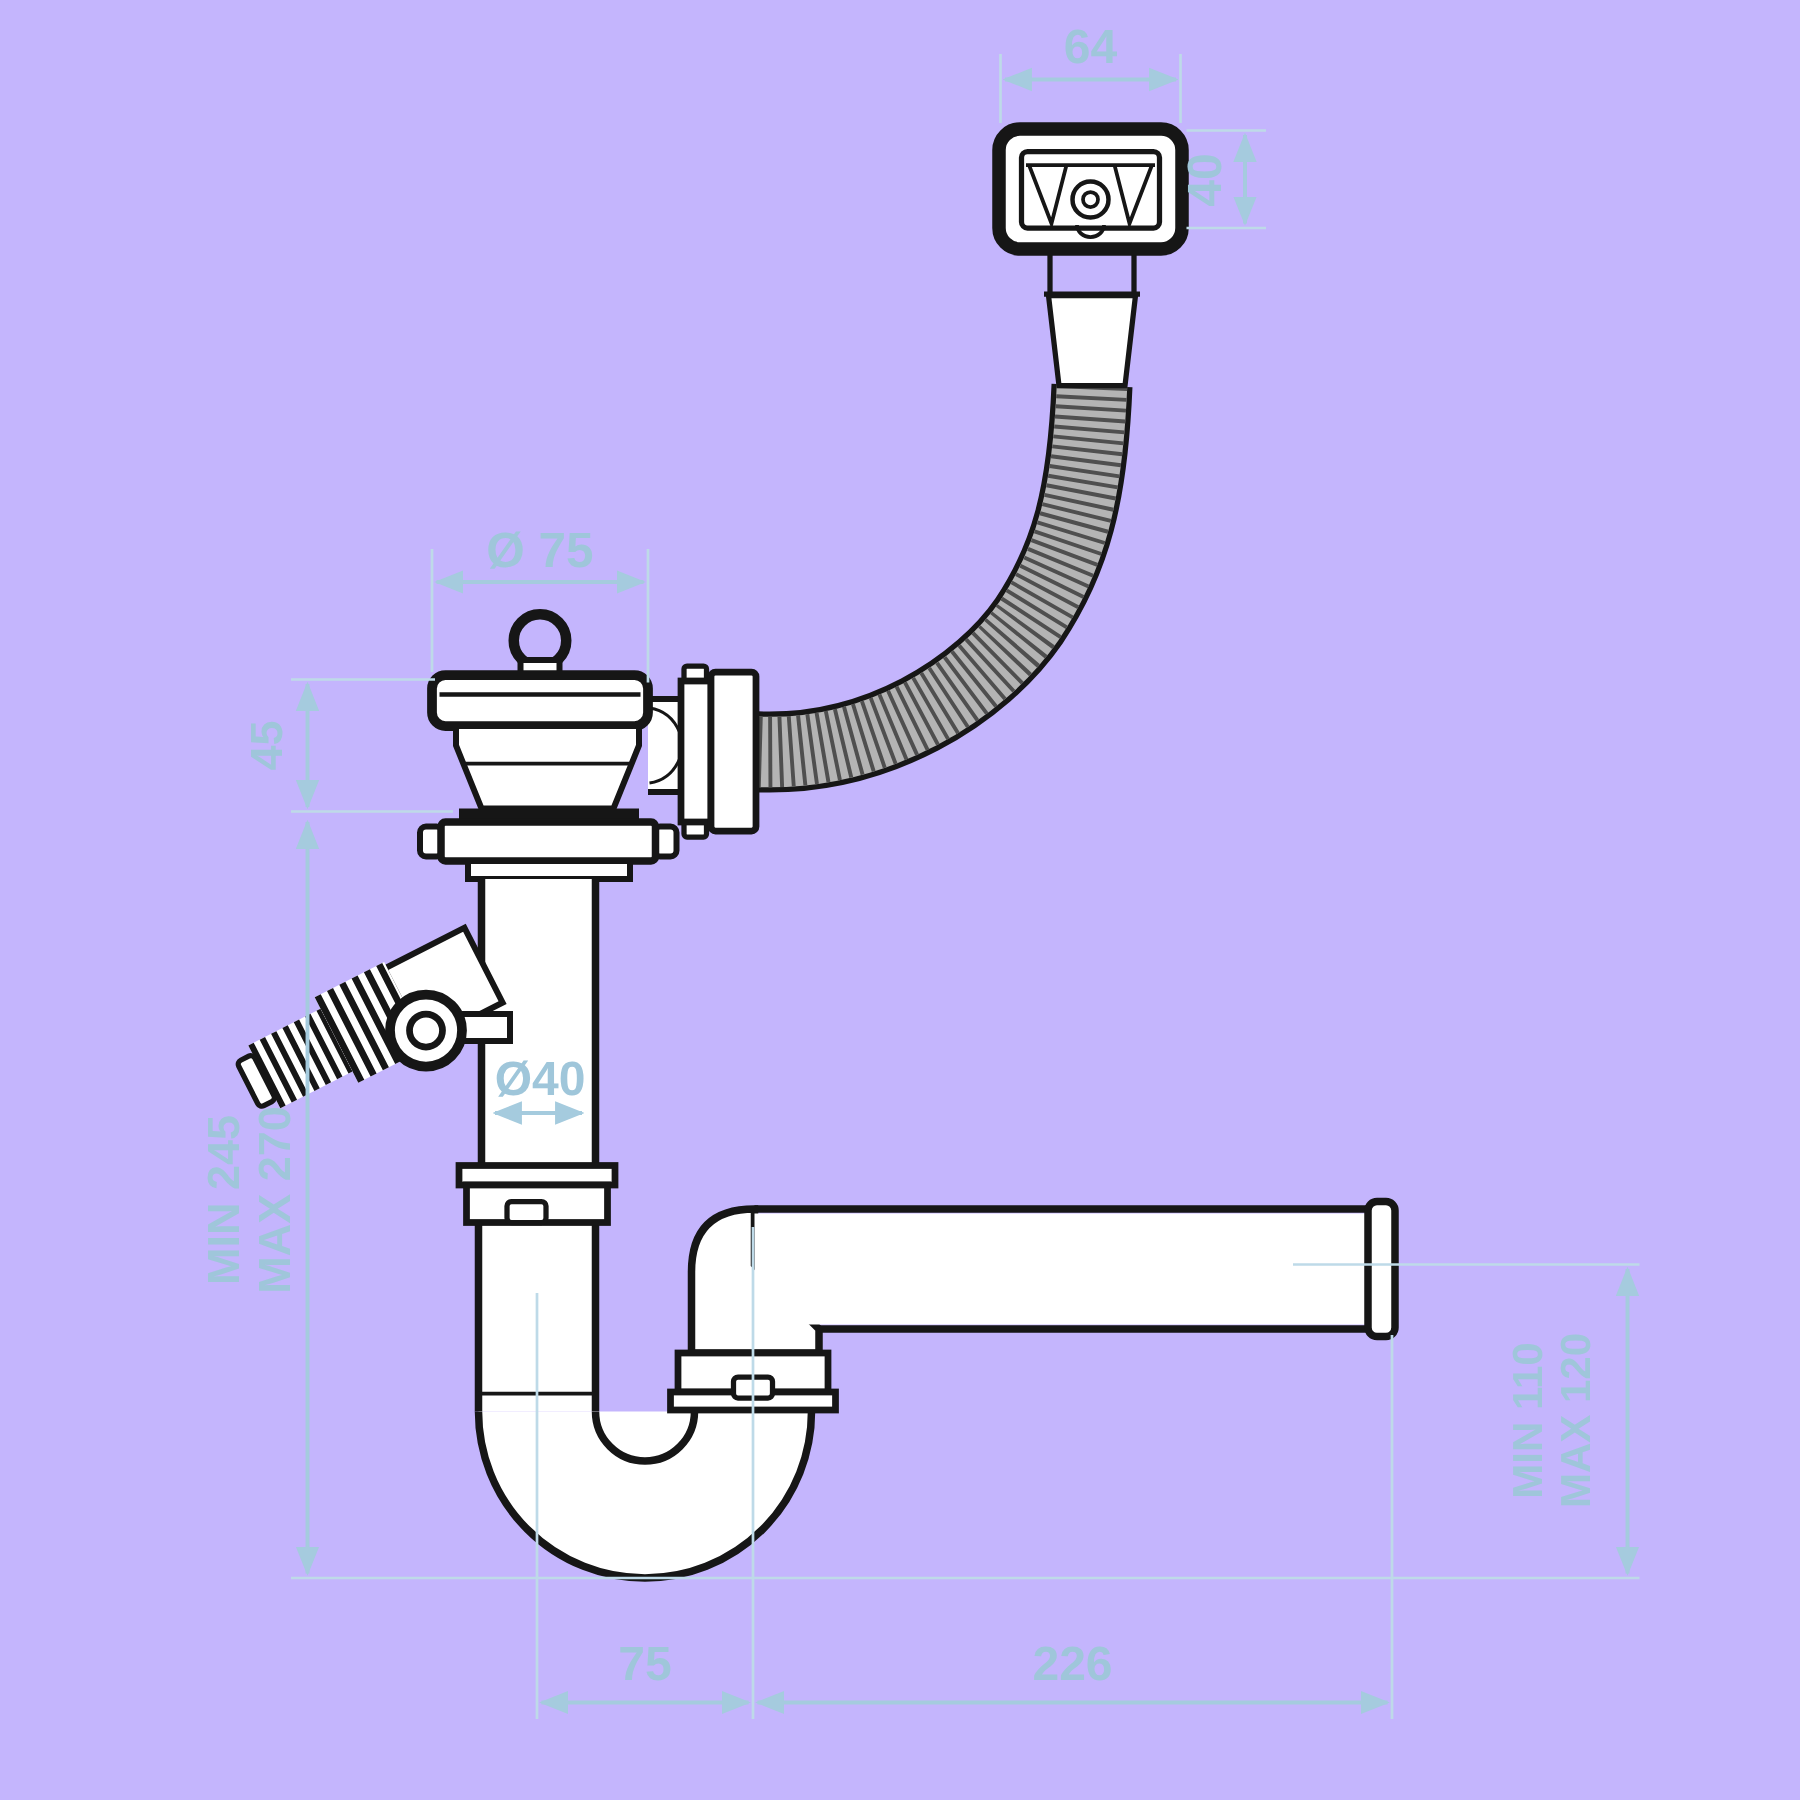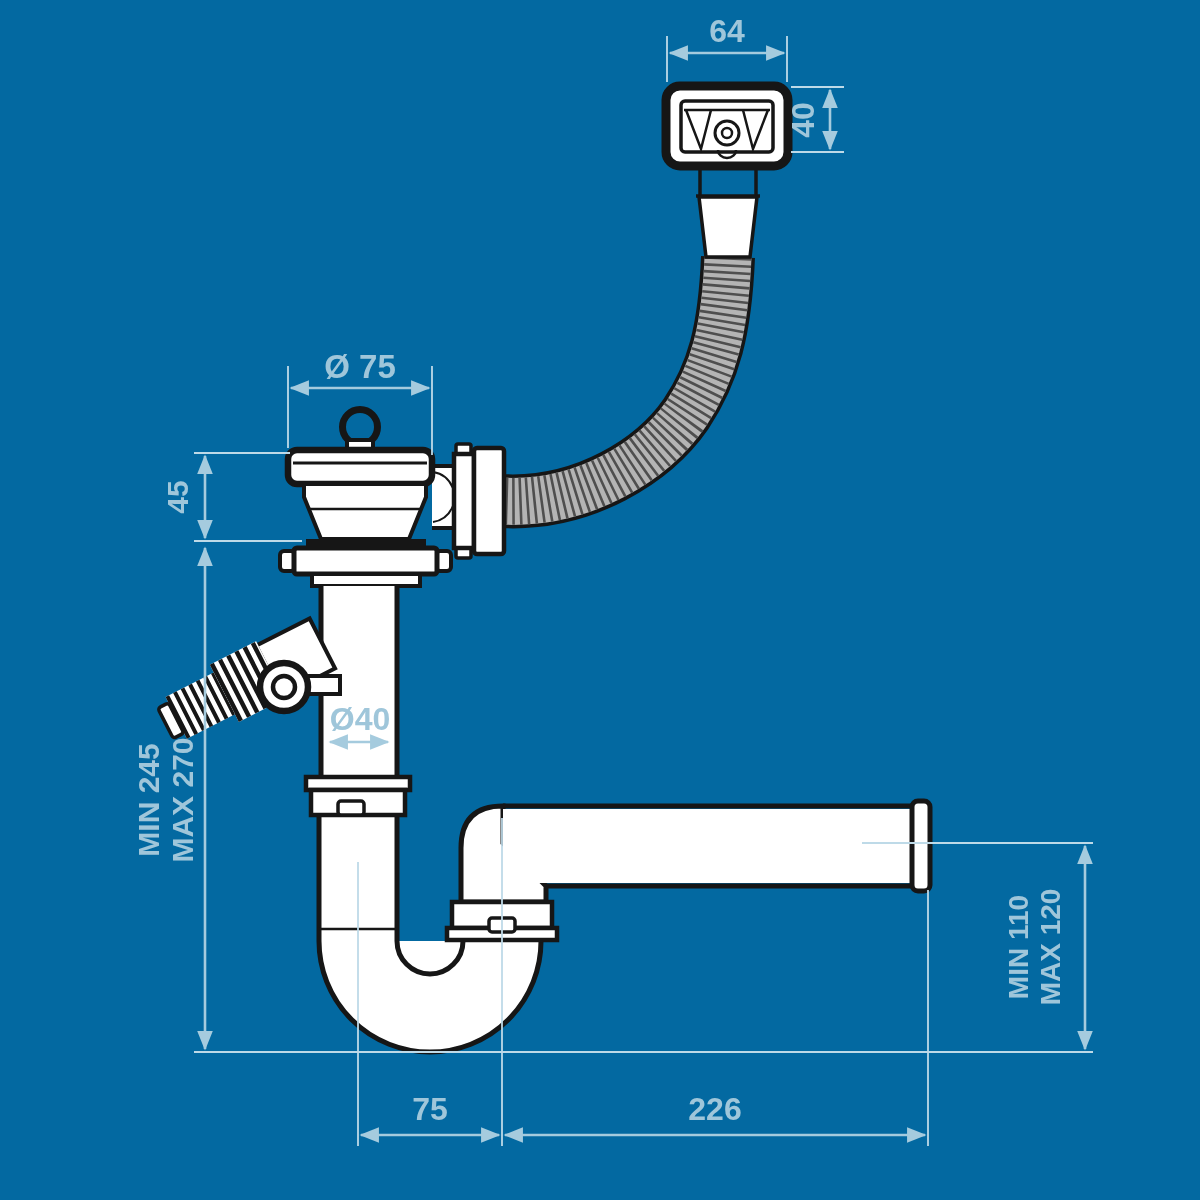--- a/index.html
+++ b/index.html
@@ -1,16 +1,16 @@
 <!DOCTYPE html>
 <html><head>
 <meta charset="utf-8">
 <style>
   html,body{margin:0;padding:0;background:#ffffff;}
-  .canvas{width:1200px;height:1200px;position:relative;background:#0369a1;overflow:hidden;}
+  .canvas{width:1200px;height:1200px;position:relative;background:#c4b5fd;overflow:hidden;}
   svg{display:block;}
   text{font-family:"Liberation Sans", sans-serif;font-weight:700;fill:#9fc6da;}
   .dim-text{font-size:32px;}
   .dim-text-sm{font-size:30px;}
   .dim-text-xs{font-size:28px;}
   .dim-line{stroke:#a5cbde;stroke-width:2.6;fill:none;}
   .ext-line{stroke:#bedae8;stroke-width:1.8;fill:none;}
   .art{stroke:#161616;fill:none;}
 </style>
 </head>

